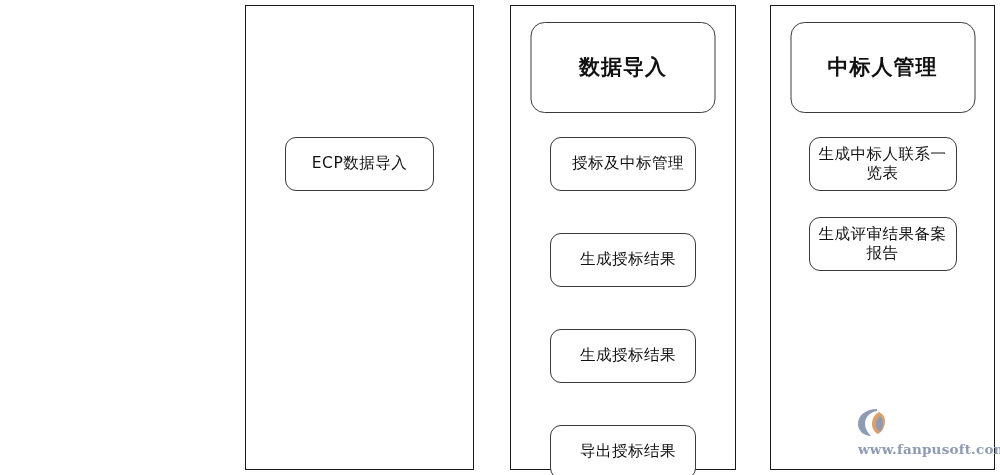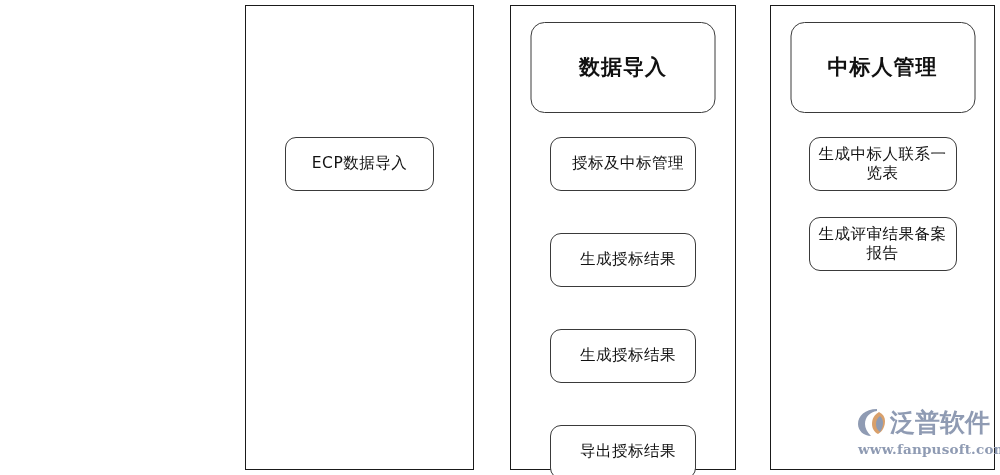--- a/index.html
+++ b/index.html
@@ -179,19 +179,18 @@
     <div class="watermark">
       <div class="wm-row">
         <div class="wm-mark">
           <svg width="34" height="34" viewBox="0 0 34 34" aria-hidden="true">
             <path d="M23 4 C11 4 4 11 4 19 C4 26 10 31 17 31 C13 27 11 23 11 19 C11 12 16 7 23 6 Z" fill="#8f9bb3"></path>
             <path d="M24 8 C17 9 13 13 13 19 C13 24 16 28 21 30 C19 26 18 22 19 19 Z" fill="#ffffff"></path>
             <path d="M25 7 C20 10 18 14 18 19 C18 23 20 27 24 29 C29 26 31 21 31 16 C31 12 29 9 25 7 Z" fill="#d9a06b"></path>
             <path d="M26 11 C23 13 22 16 22 19 C22 22 23 25 26 27 C28 24 29 21 29 18 C29 15 28 13 26 11 Z" fill="#8f9bb3"></path>
           </svg>
         </div>
-        <div class="wm-text">泛普软件</div>
       </div>
       <div class="wm-url">www.fanpusoft.com</div>
     </div>
   </div>
 
 </div>
 
 </body></html>

